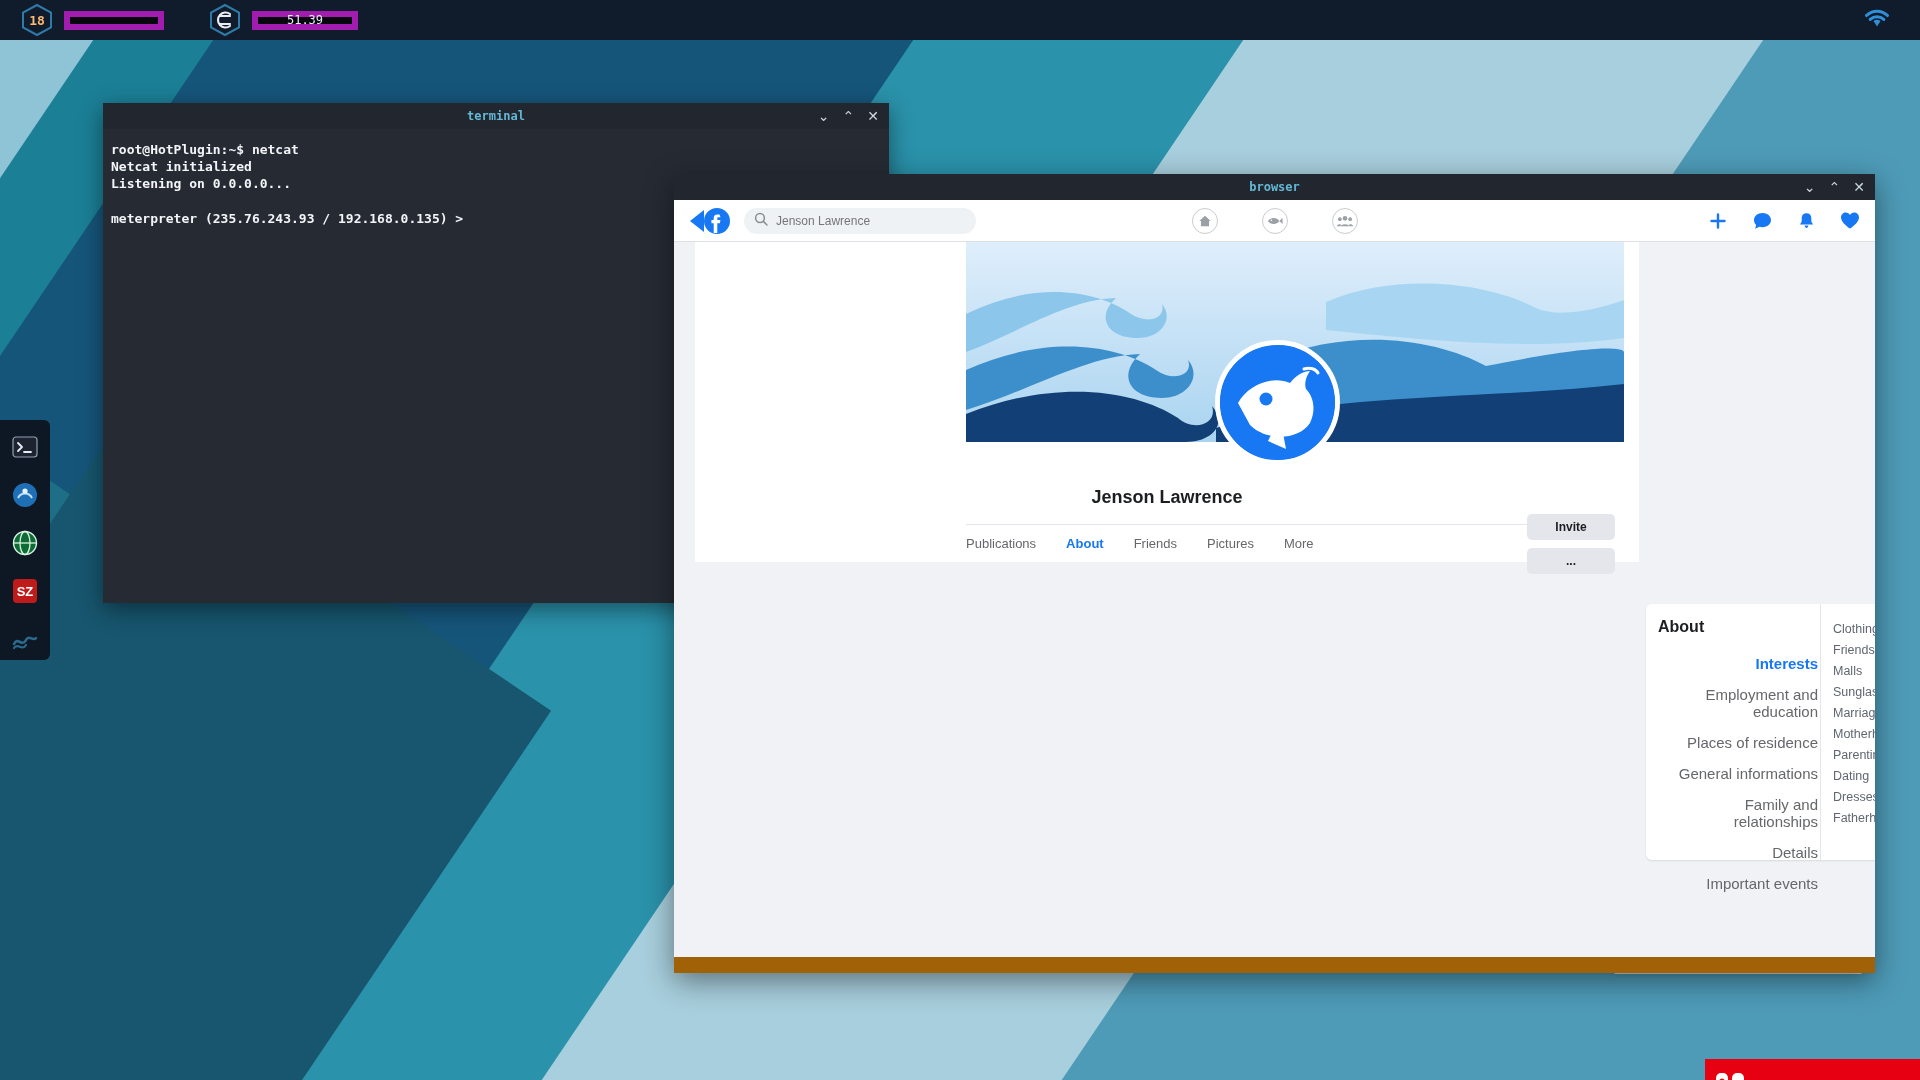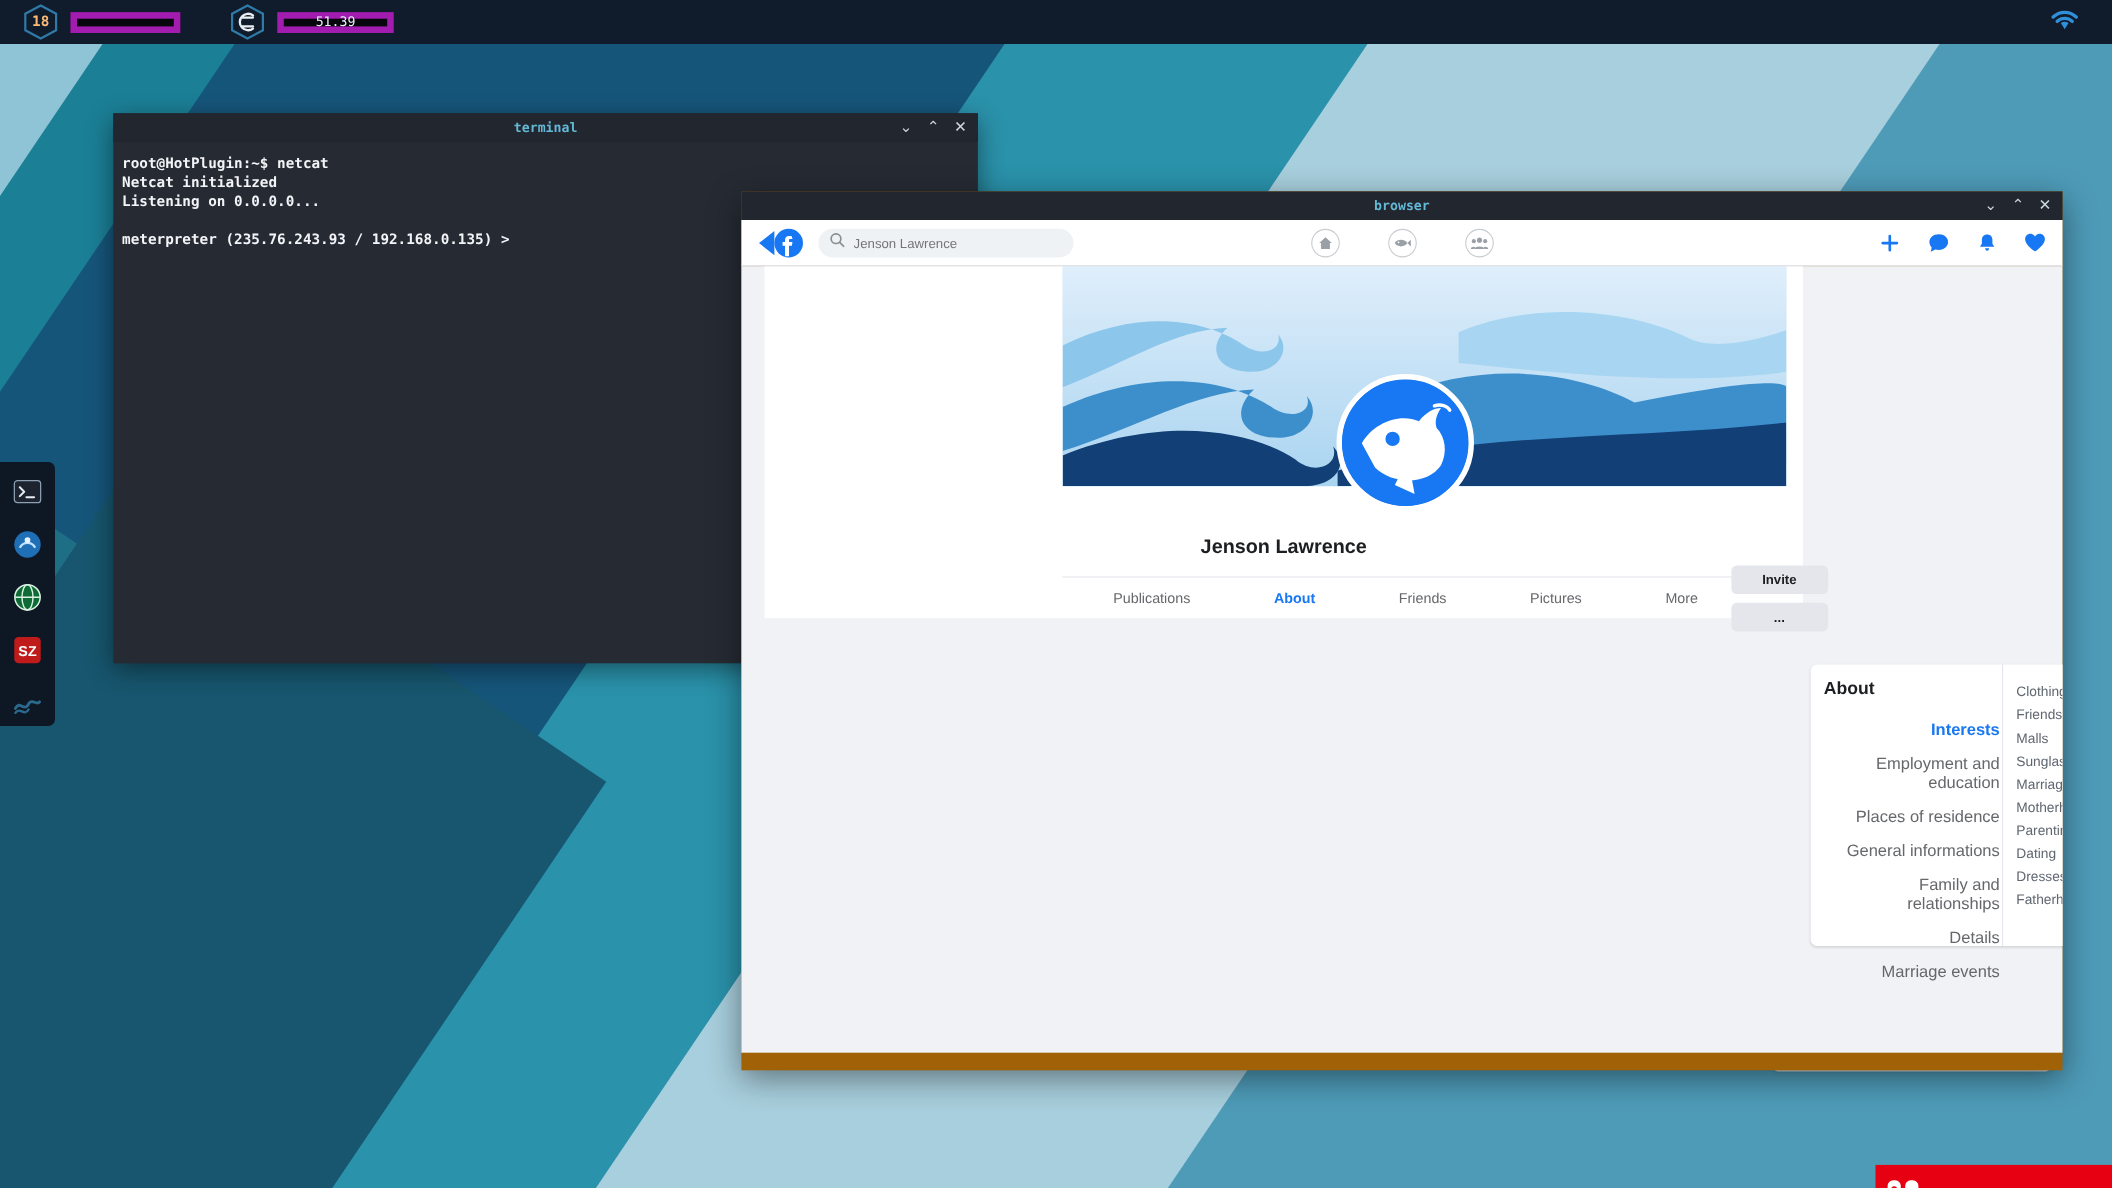--- a/index.html
+++ b/index.html
@@ -136,21 +136,21 @@
     background: #1877f2; border: 5px solid #fff; overflow: hidden;
   }
   #pname {
     position: absolute; left: 0; right: 0; top: 245px; text-align: center;
     font-size: 18px; font-weight: bold; color: #1c1e21;
   }
   #tabs {
     position: absolute; left: 271px; right: 24px; top: 282px; height: 38px;
     border-top: 1px solid #e4e6eb; display: flex; align-items: center; gap: 30px; padding-left: 0;
   }
-  .tab { font-size: 13px; color: #65676b; cursor: pointer; margin-left: 46px; }
+  .tab { font-size: 13px; color: #65676b; cursor: pointer; }
   .tab.active { color: #1877f2; font-weight: bold; }
   #tabbtns { margin-left: auto; display: flex; gap: 8px; flex-direction: column; }
   .pbtn {
     height: 26px; padding: 0 14px; background: #e4e6eb; border-radius: 5px; border: 0;
     font-size: 12px; font-weight: bold; color: #1c1e21; cursor: pointer;
     font-family: "Liberation Sans", sans-serif;
   }
   .pbtn.wide { width: 88px; }
 
   
@@ -420,21 +420,21 @@
 
     <div id="aboutcard">
       <div id="aboutleft">
         <div id="abouttitle">About</div>
         <div class="aitem active">Interests</div>
         <div class="aitem">Employment and education</div>
         <div class="aitem">Places of residence</div>
         <div class="aitem">General informations</div>
         <div class="aitem">Family and relationships</div>
         <div class="aitem">Details</div>
-        <div class="aitem">Marriage events</div>
+        <div class="aitem">Important events</div>
       </div>
       <div id="aboutright">
         <div class="iitem">Clothing</div>
         <div class="iitem">Friendship</div>
         <div class="iitem">Malls</div>
         <div class="iitem">Sunglasses</div>
         <div class="iitem">Marriage</div>
         <div class="iitem">Motherhood</div>
         <div class="iitem">Parenting</div>
         <div class="iitem">Dating</div>

